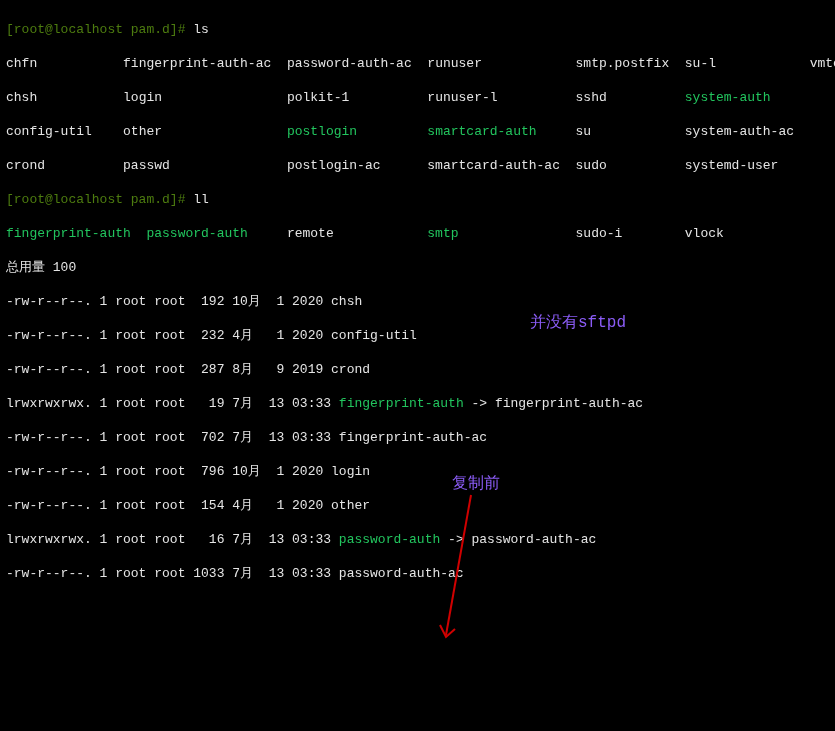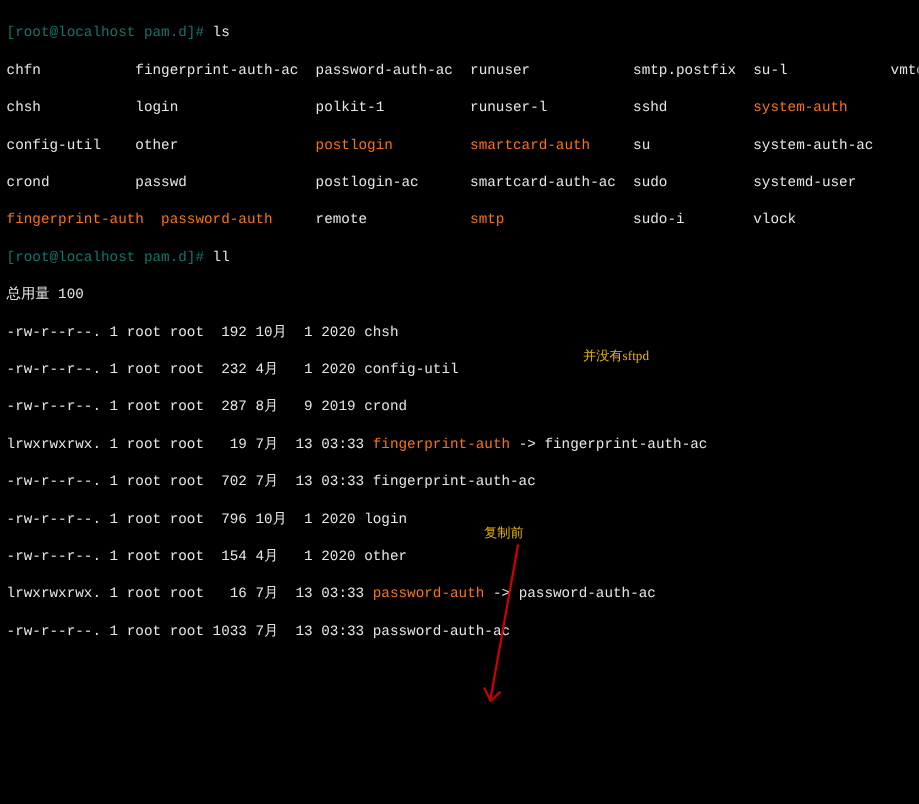--- a/index.html
+++ b/index.html
@@ -1,33 +1,33 @@
 <!DOCTYPE html>
 <html><head>
 <meta charset="utf-8">
 <style>
   html,body{margin:0;padding:0;background:#000;color:#e5e5e5;font-family:Consolas,"Courier New",monospace;font-size:13px;line-height:17px;width:835px}
   .term{padding:4px 6px;white-space:pre;position:relative}
   .blk{display:block}
-  .cyan{color:#f97316}
-  .yellow{color:#0f766e}
-  .red-anno{color:#eab308;font-family:Liberation Serif, serif;font-size:12px;position:absolute}
+  .cyan{color:#22c55e}
+  .yellow{color:#4d7c0f}
+  .red-anno{color:#8b5cf6;font-family:Liberation Mono, monospace;font-size:16px;position:absolute}
   .arrow{position:absolute;stroke:#d00000;fill:none;stroke-width:2}
 </style>
 </head>
 <body>
 
 <div class="term">
 <span class="blk"><span class="yellow">[root@localhost pam.d]# </span><span>ls</span></span>
 <span class="blk"><span>chfn</span>           <span>fingerprint-auth-ac</span>  <span>password-auth-ac</span>  <span>runuser</span>            <span>smtp.postfix</span>  <span>su-l</span>            <span>vmtoolsd</span></span>
 <span class="blk"><span>chsh</span>           <span>login</span>                <span>polkit-1</span>          <span>runuser-l</span>          <span>sshd</span>          <span class="cyan">system-auth</span></span>
 <span class="blk"><span>config-util</span>    <span>other</span>                <span class="cyan">postlogin</span>         <span class="cyan">smartcard-auth</span>     <span>su</span>            <span>system-auth-ac</span></span>
 <span class="blk"><span>crond</span>          <span>passwd</span>               <span>postlogin-ac</span>      <span>smartcard-auth-ac</span>  <span>sudo</span>          <span>systemd-user</span></span>
+<span class="blk"><span class="yellow">[root@localhost pam.d]# </span><span>ll</span></span>
 <span class="blk"><span class="cyan">fingerprint-auth</span>  <span class="cyan">password-auth</span>     <span>remote</span>            <span class="cyan">smtp</span>               <span>sudo-i</span>        <span>vlock</span></span>
-<span class="blk"><span class="yellow">[root@localhost pam.d]# </span><span>ll</span></span>
 <span class="blk">总用量 100</span>
 <span class="blk">-rw-r--r--. 1 root root  192 10月  1 2020 chsh</span>
 <span class="blk">-rw-r--r--. 1 root root  232 4月   1 2020 config-util</span>
 <span class="blk">-rw-r--r--. 1 root root  287 8月   9 2019 crond</span>
 <span class="blk"><span>lrwxrwxrwx. 1 root root   19 7月  13 03:33 </span><span class="cyan">fingerprint-auth</span><span> -&gt; fingerprint-auth-ac</span></span>
 <span class="blk">-rw-r--r--. 1 root root  702 7月  13 03:33 fingerprint-auth-ac</span>
 <span class="blk">-rw-r--r--. 1 root root  796 10月  1 2020 login</span>
 <span class="blk">-rw-r--r--. 1 root root  154 4月   1 2020 other</span>
 <span class="blk"><span>lrwxrwxrwx. 1 root root   16 7月  13 03:33 </span><span class="cyan">password-auth</span><span> -&gt; password-auth-ac</span></span>
 <span class="blk">-rw-r--r--. 1 root root 1033 7月  13 03:33 password-auth-ac</span>
@@ -53,21 +53,21 @@
 
 
 
 
 
 
 
 
 
 <div class="red-anno" style="top:315px;left:530px">并没有sftpd</div>
-<div class="red-anno" style="top:476px;left:440px">复制前</div>
+<div class="red-anno" style="top:476px;left:452px">复制前</div>
 
 <svg class="arrow" style="top:493px;left:438px" width="40" height="150">
   <line x1="33" y1="2" x2="8" y2="142"></line>
   <polyline points="2,132 8,144 17,136"></polyline>
 </svg>
 
 
 </div>
 
 </body></html>

